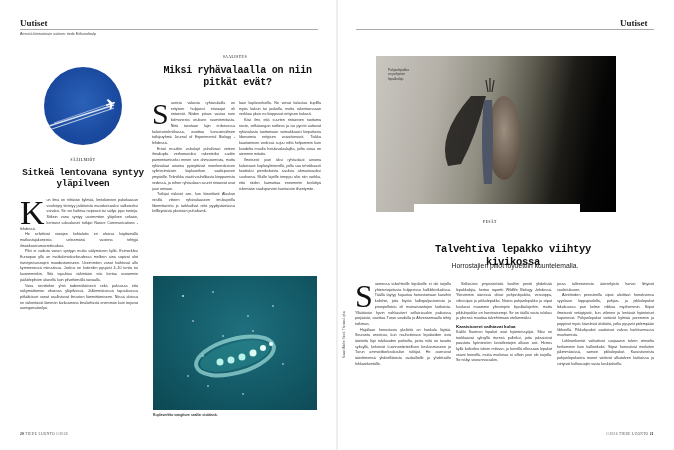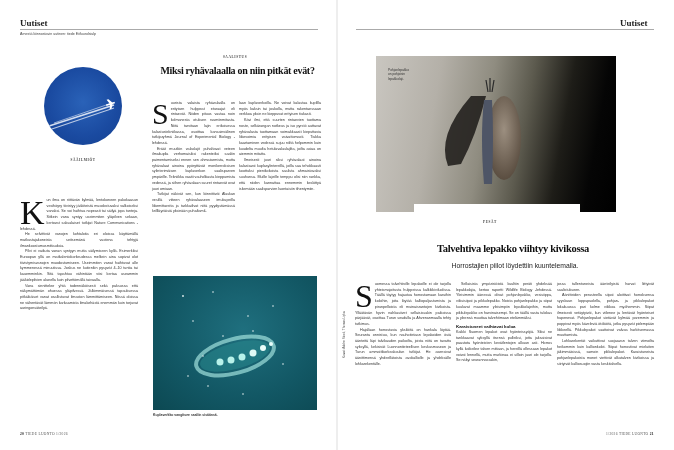--- a/index.html
+++ b/index.html
@@ -7,21 +7,21 @@
   body { position: relative; font-family: "Liberation Sans", sans-serif; color: #222; }
 
   .spread { position: absolute; inset: 0; background: #fff; }
   .gutter { position: absolute; left: 336px; top: 0; width: 2px; height: 450px; background: linear-gradient(to right, #f3f3f3, #e9e9e9, #f3f3f3); }
 
   .section-title { position: absolute; font-family: "Liberation Serif", serif; font-weight: bold; font-size: 9px; color: #222; }
   .section-rule { position: absolute; height: 1px; background: #aaa; }
   .section-sub { position: absolute; font-size: 3.6px; color: #444; }
 
   .kicker { position: absolute; font-family: "Liberation Serif", serif; font-size: 3.4px; letter-spacing: 0.6px; font-weight: bold; color: #444; text-align: center; }
-  .headline { position: absolute; font-family: Liberation Serif, serif; font-weight: bold; text-align: center; color: #111; letter-spacing: -0.3px; }
+  .headline { position: absolute; font-family: Liberation Mono, monospace; font-weight: bold; text-align: center; color: #111; letter-spacing: -0.3px; }
   .deck { position: absolute; font-size: 6.8px; text-align: center; color: #222; }
 
   .col { position: absolute; font-size: 3.7px; line-height: 5.7px; color: #333; text-align: justify; hyphens: auto; }
   .col p { text-indent: 5px; }
   .col p.first { text-indent: 0; }
   .col h4 { font-size: 4.4px; font-weight: bold; line-height: 6px; margin-top: 2px; color: #111; }
   .dropcap { float: left; font-family: "Liberation Serif", serif; font-size: 34px; line-height: 27px; margin-right: 2px; margin-top: 1px; color: #111; }
 
   .folio { position: absolute; font-family: "Liberation Serif", serif; font-size: 3.6px; letter-spacing: 0.3px; color: #555; }
   .folio b { font-weight: bold; color: #222; }
@@ -52,20 +52,21 @@
       <path d="M2 64 L70 41" stroke="#dfe7f4" stroke-width="1.2" opacity="0.8"></path>
       <path d="M10 56 L68 36" stroke="#f0f4fb" stroke-width="0.8" opacity="0.7"></path>
       <g transform="translate(66,37) rotate(-18)">
         <rect x="-4" y="-0.8" width="9" height="1.6" fill="#fff"></rect>
         <path d="M0 0 L-2 -5 L0 -5 L3 0 Z" fill="#fff"></path>
         <path d="M0 0 L-2 5 L0 5 L3 0 Z" fill="#fff"></path>
       </g>
     </svg>
   </div>
   <div class="kicker" style="left:28px; top:158px; width:110px;">SÄÄILMIÖT</div>
+  <div class="headline" style="left:22px; top:167px; width:122px; font-size:9.3px; line-height:11px;">Sitkeä lentovana syntyy yläpilveen</div>
 
   <div class="col" style="left:20px; top:198px; width:118px;">
     <span class="dropcap">K</span>
     <p class="first">un ilma on riittävän kylmää, lentokoneen pakokaasun vesihöyry tiivistyy jääkiteistä muodostuvaksi valkoiseksi vanaksi. Se voi haihtua nopeasti tai säilyä jopa tunteja. Sitkein vana syntyy useimmiten yläpilven sekaan, kertovat saksalaiset tutkijat Nature Communications -lehdessä.</p>
     <p>He selvittivät vanojen kohtaloita eri oloissa käyttämällä matkustajakoneista seitsemänä vuotena tehtyjä ilmankoostumusmittauksia.</p>
     <p>Pilvi ei vaikuta vanan syntyyn mutta säilymiseen kyllä. Esimerkiksi Euroopan yllä on matkalentokorkeudessa melkein aina sopivat olot tiivistymisvanojen muodostumiseen. Useimmiten vanat haihtuvat alle kymmenessä minuutissa. Joskus ne kuitenkin pysyvät 4–10 tuntia tai kauemminkin. Sitä tapahtuu vähintään viisi kertaa useammin jääkidepilvien alueella kuin pilvettömällä taivaalla.</p>
     <p>Vana sinnittelee yhtä todennäköisesti sekä paksussa että näkymättömän ohuessa yläpilvessä. Jälkimmäisessä tapauksessa pitkäikäiset vanat osallistuvat ilmaston lämmittämiseen. Niissä oloissa ne vähentävät lämmön karkaamista ilmakehästä enemmän kuin torjuvat auringonsäteilyä.</p>
   </div>
 
   <div class="kicker" style="left:190px; top:55px; width:90px;">SAALISTUS</div>

